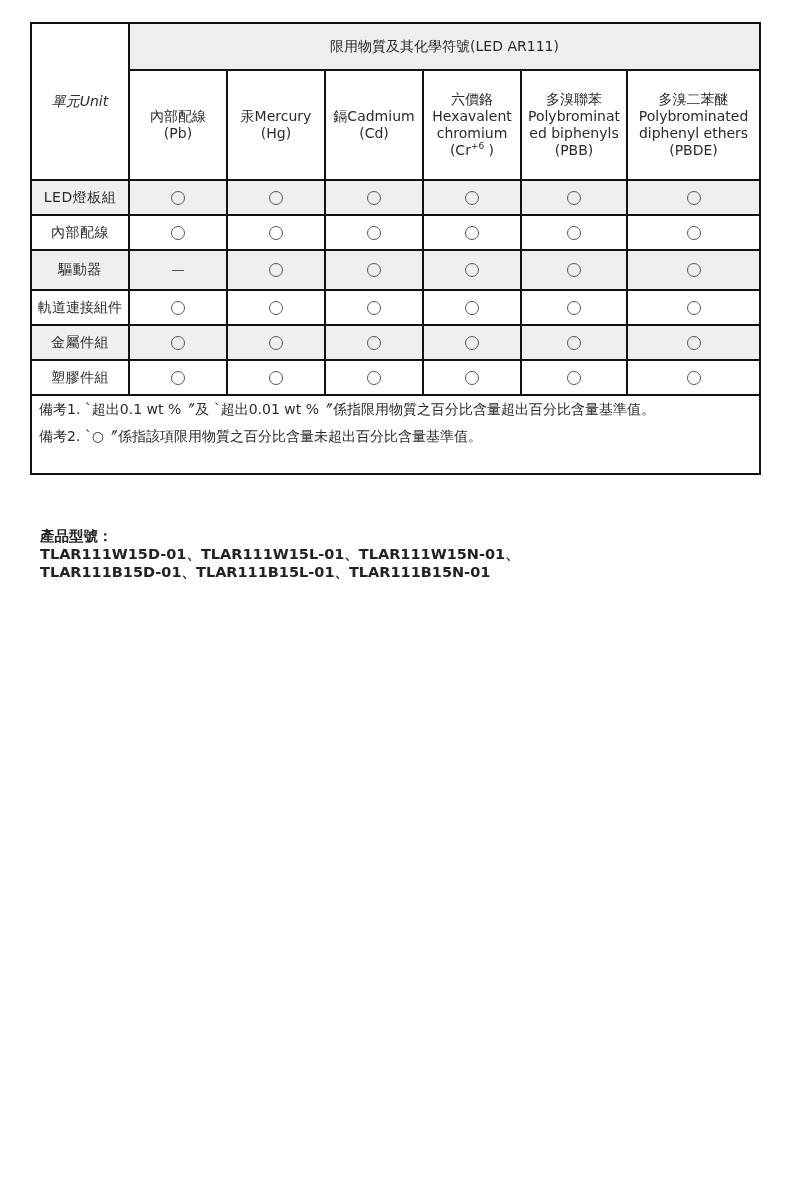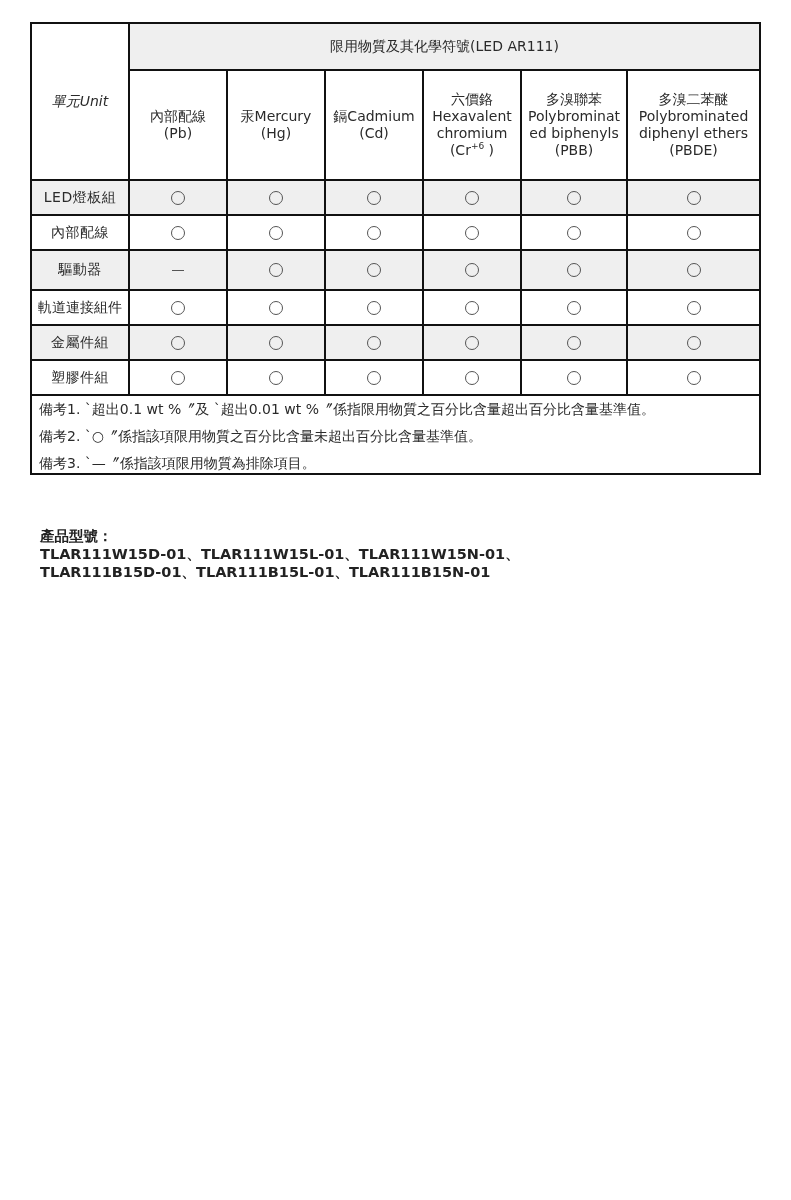--- a/index.html
+++ b/index.html
@@ -156,21 +156,20 @@
       <td><span class="circle"></span></td>
       <td><span class="circle"></span></td>
       <td><span class="circle"></span></td>
     </tr>
   </tbody>
     </table>
 
   <div class="notes">
     <div class="note">備考1. ˋ超出0.1 wt %〞及 ˋ超出0.01 wt %〞係指限用物質之百分比含量超出百分比含量基準值。</div>
     <div class="note">備考2. ˋ○〞係指該項限用物質之百分比含量未超出百分比含量基準值。</div>
-    <div class="note">備考3. ˋ—〞係指該項限用物質為排除項目。</div>
   </div>
 </div>
 
 <div class="models">
   <div>產品型號：</div>
   <div>TLAR111W15D-01、TLAR111W15L-01、TLAR111W15N-01、</div>
   <div>TLAR111B15D-01、TLAR111B15L-01、TLAR111B15N-01</div>
 </div>
 
 </body></html>

